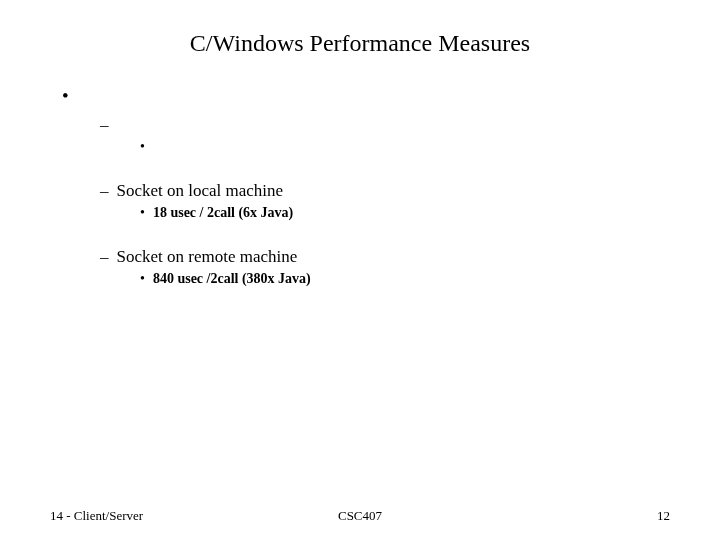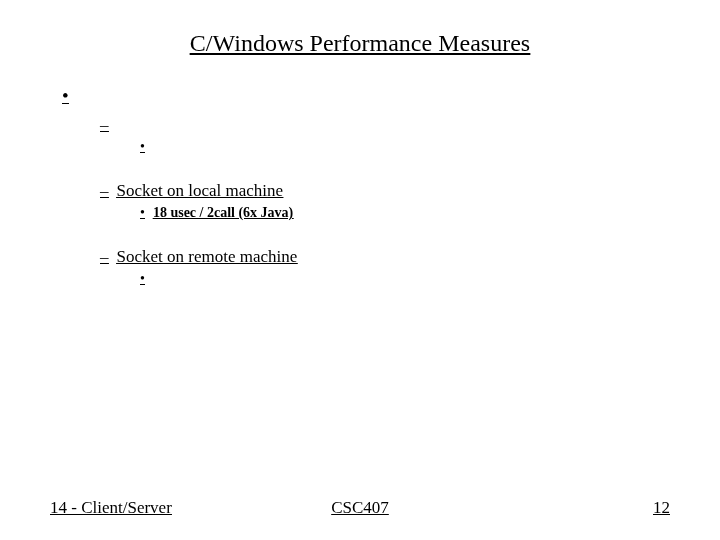--- a/index.html
+++ b/index.html
@@ -1,15 +1,15 @@
 <!DOCTYPE html>
 <html><head>
   <meta charset="utf-8">
   <style>
-    * { margin: 0; padding: 0; box-sizing: border-box; text-decoration: underline; }
+    * { margin: 0; padding: 0; box-sizing: border-box; }
     body {
       width: 720px;
       height: 540px;
       background: #fff;
       font-family: "Times New Roman", Times, serif;
       color: #000;
       position: relative;
       padding: 30px 50px 0 50px;
     }
     .title {
@@ -36,26 +36,26 @@
       font-size: 14px;
       font-weight: bold;
       margin-left: 90px;
       margin-bottom: 4px;
       display: flex;
     }
     .l3 .bullet { margin-right: 8px; font-weight: normal; }
     .spacer { height: 22px; }
     .footer {
       position: absolute;
-      bottom: 22px;
+      bottom: 16px;
       left: 50px;
       right: 50px;
       display: flex;
       justify-content: space-between;
-      font-size: 17px;
+      font-size: 13px;
       text-align: right;
     }
     .footer .center { position: absolute; left: 50%; transform: translateX(-50%); }
   </style>
 </head>
 <body>
 
 <h1 class="title">C/Windows Performance Measures</h1>
 
 <div class="l1">
@@ -81,19 +81,20 @@
 </div>
 
 <div class="spacer"></div>
 
 <div class="l2">
   <span class="bullet">–</span>
   <span>Socket on remote machine</span>
 </div>
 <div class="l3">
   <span class="bullet">•</span>
+  <span>840 usec /2call (380x Java)</span>
 </div>
 
 <div class="footer">
   <span>14 - Client/Server</span>
   <span class="center">CSC407</span>
   <span>12</span>
 </div>
 
 </body></html>

